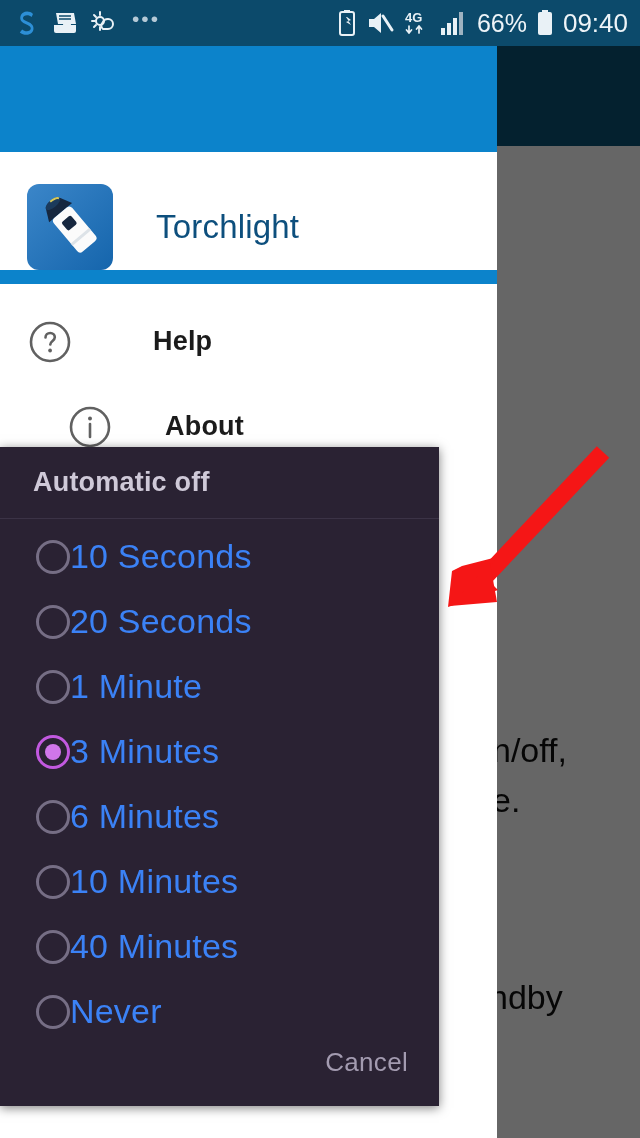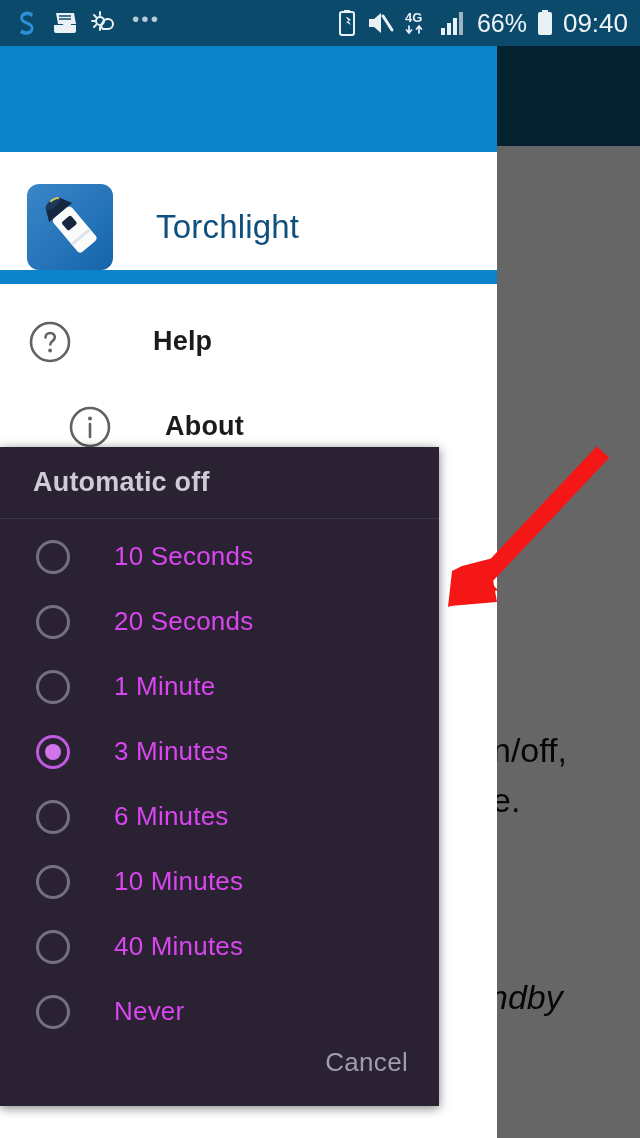--- a/index.html
+++ b/index.html
@@ -57,21 +57,21 @@
   .bg-text {
     position: absolute;
     color: #111111;
     font-size: 34px;
     font-weight: 400;
     white-space: nowrap;
     line-height: 40px;
   }
   #bg-line1 { left: -5px; top: 574px; }
   #bg-line2 { left: -5px; top: 624px; }
-  #bg-line3 { left: -8px; top: 821px; font-style: italic; }
+  #bg-line3 { left: -8px; top: 821px; }
 
   
   #scrim {
     position: absolute; left: 497px; top: 146px;
     width: 143px; height: 992px;
     background: rgba(0,0,0,0.60);
   }
 
   
   #drawer {
@@ -178,23 +178,22 @@
   }
   .radio.checked::after {
     content: "";
     position: absolute;
     left: 6px; top: 6px;
     width: 16px; height: 16px;
     border-radius: 50%;
     background: #d076ea;
   }
   .option-label {
-    margin-left: 44px;
-    color: #d946ef;
-    font-size: 26px;
+    color: #3b82f6;
+    font-size: 34px;
     font-weight: 400;
     letter-spacing: 0.2px;
   }
   #cancel-button {
     position: absolute;
     right: 27px; bottom: 22px;
     color: #a39bb0;
     font-size: 26px;
     font-weight: 400;
     letter-spacing: 0.3px;

